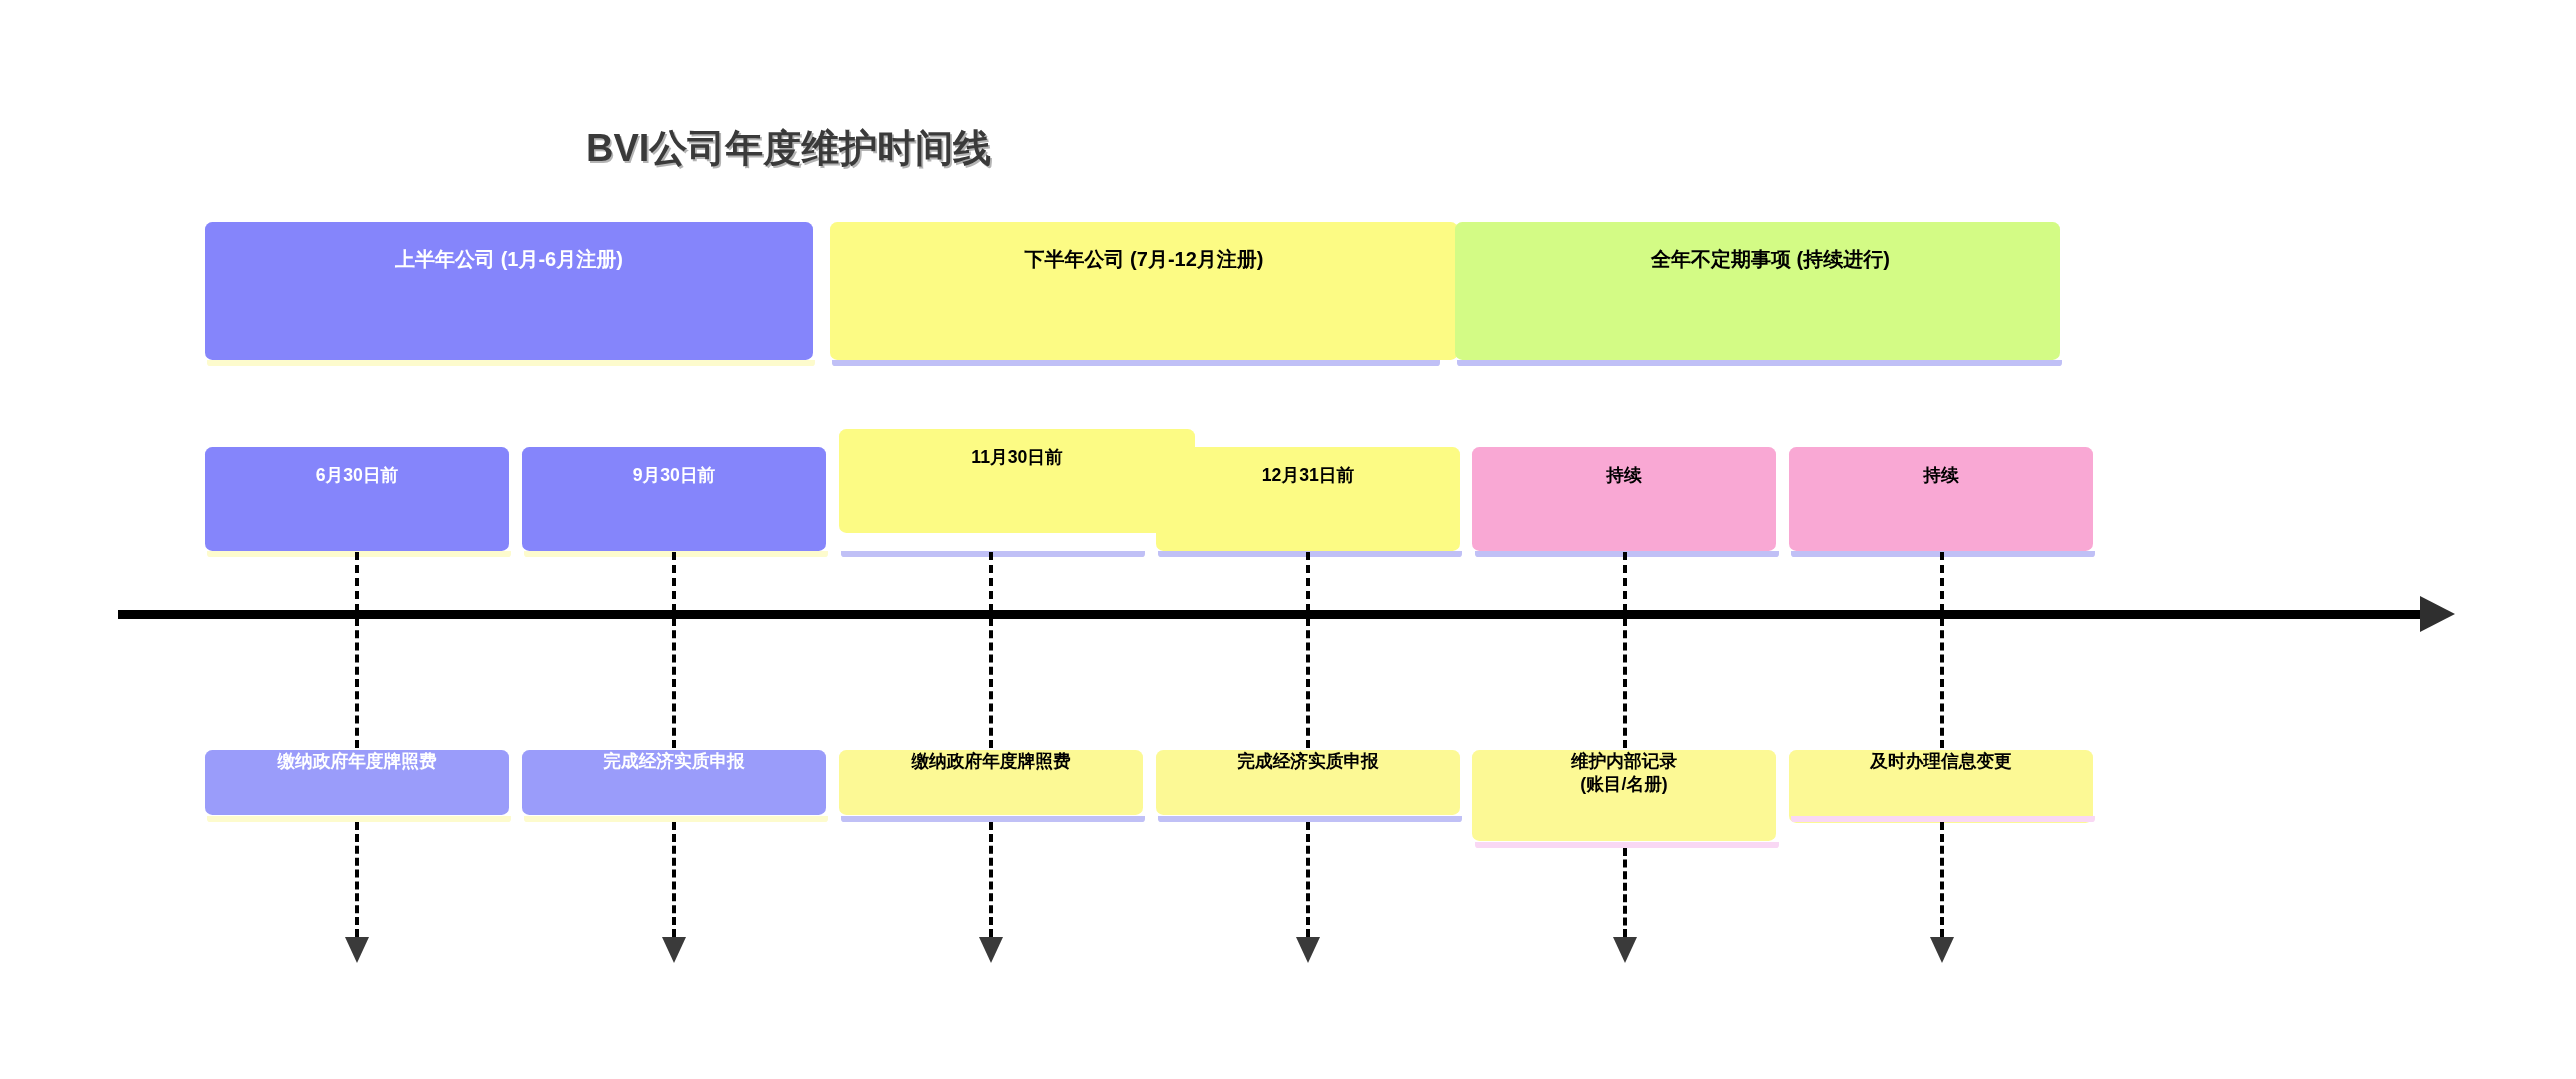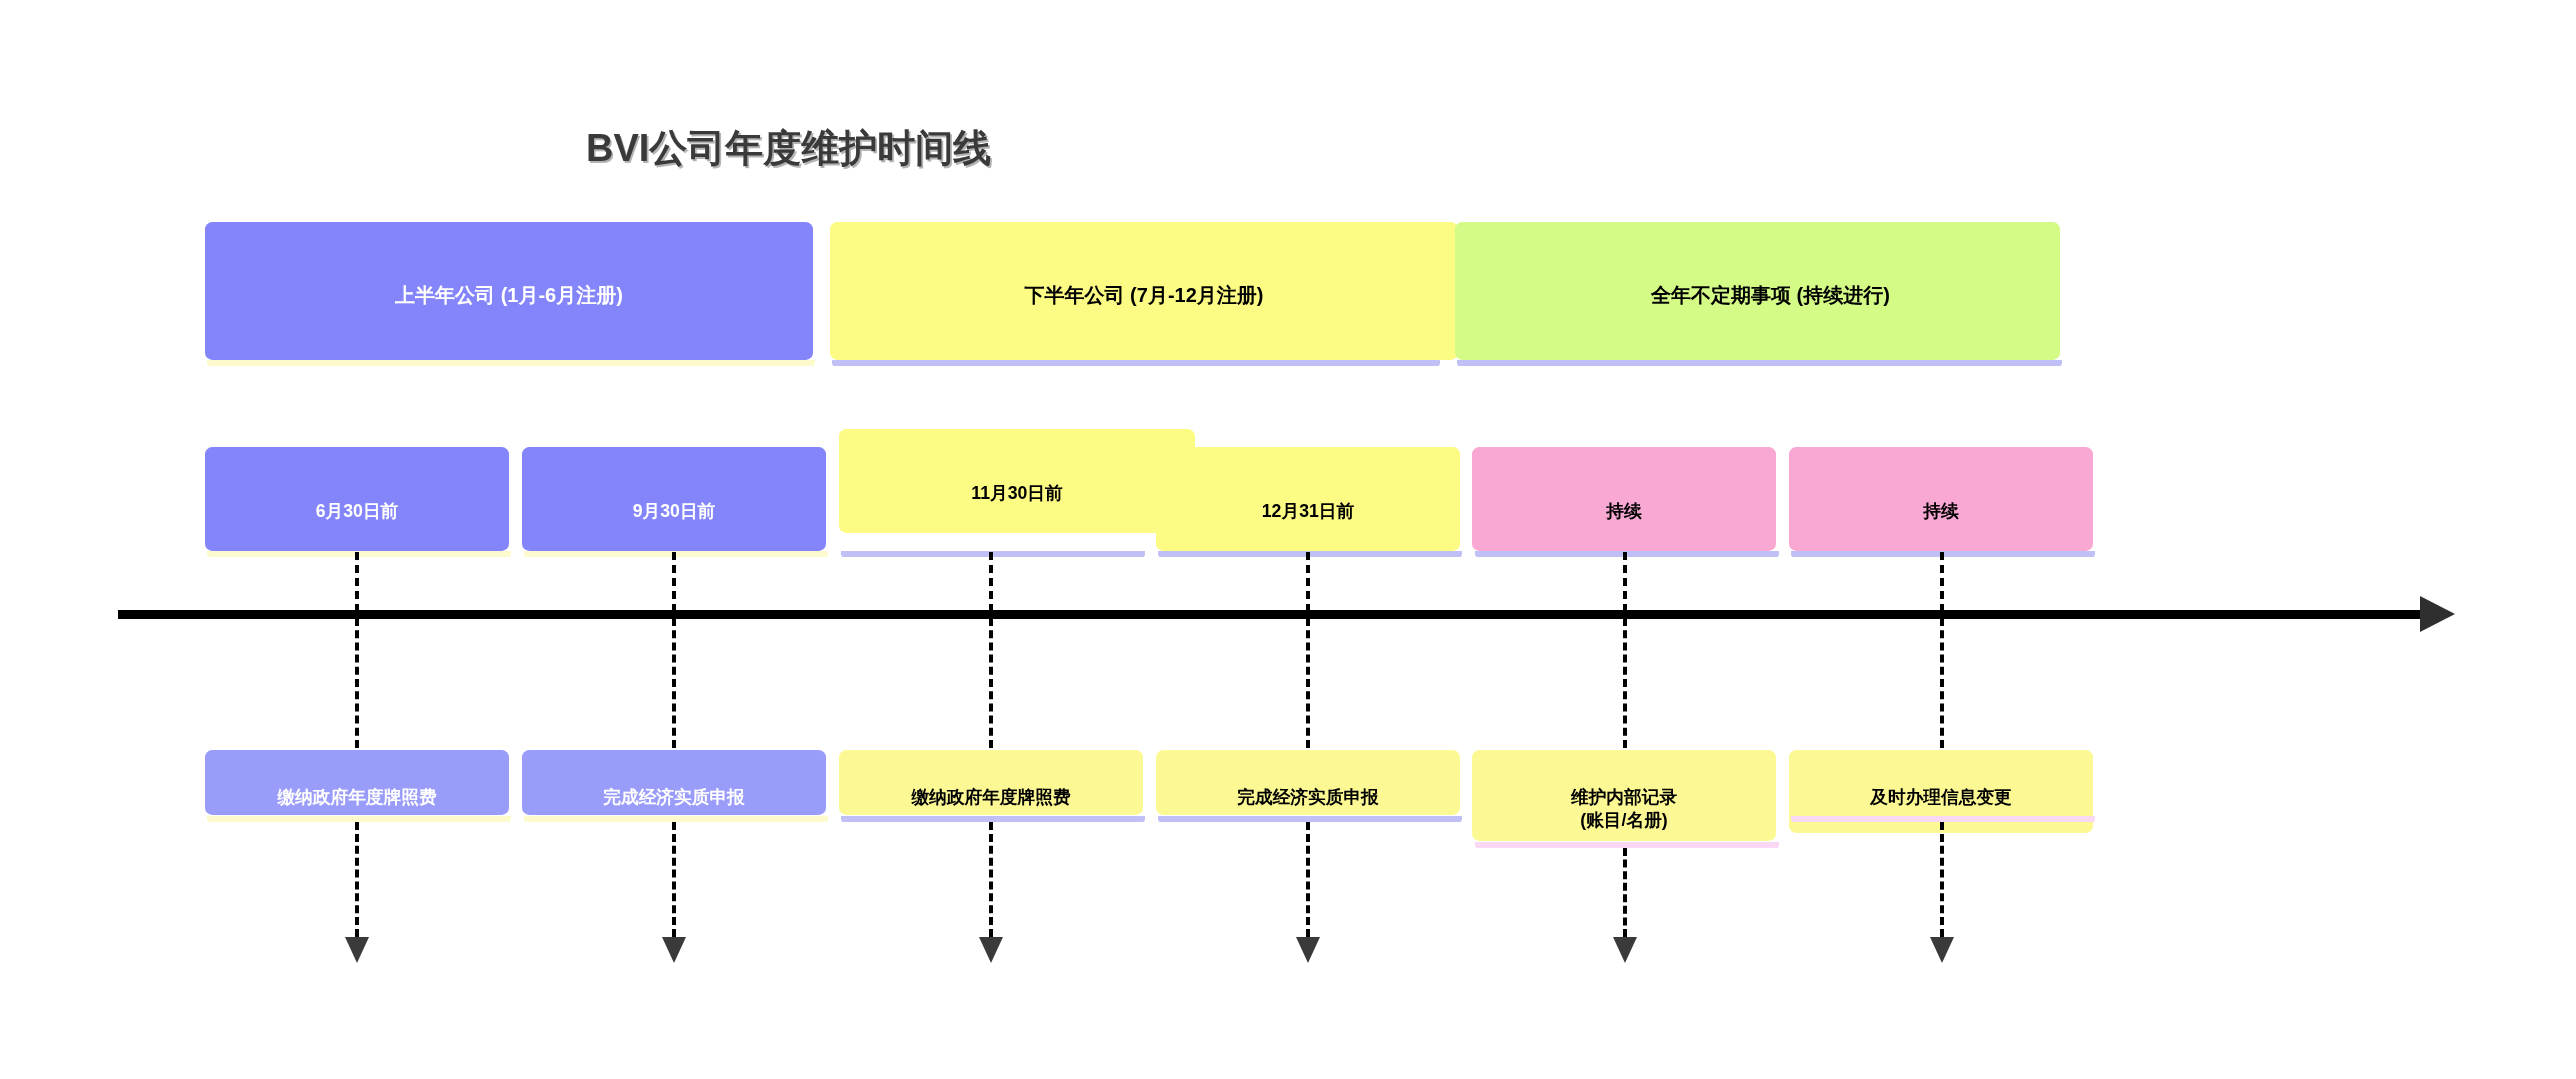--- a/index.html
+++ b/index.html
@@ -35,21 +35,20 @@
     box-sizing: border-box;
     display: flex;
     align-items: center;
     justify-content: center;
     text-align: center;
     line-height: 1.28;
   }
   .card .card-label {
     display: block;
     white-space: pre-line;
-    margin-top: 36px;
   }
 
   
   .header-card {
     height: 138px;
     font-size: 20px;
     font-weight: bold;
     align-items: flex-start;
     padding-top: 25px;
   }
@@ -209,21 +208,21 @@
   <span class="card-label">完成经济实质申报</span>
 </div>
 <div class="shadow-strip s-purple" style="left:1158px; top:816px; width:304px;"></div>
 
 <div class="card task-card c-yellow" style="left:1472px; top:750px; width:304px; height:91px;">
   <span class="card-label">维护内部记录
 (账目/名册)</span>
 </div>
 <div class="shadow-strip s-pink" style="left:1475px; top:842px; width:304px;"></div>
 
-<div class="card task-card c-yellow" style="left:1789px; top:750px; width:304px; height:83px;">
+<div class="card task-card c-yellow" style="left:1789px; top:750px; width:304px; height:73px;">
   <span class="card-label">及时办理信息变更</span>
 </div>
 <div class="shadow-strip s-pink" style="left:1791px; top:816px; width:304px;"></div>
 
 <div class="connector" style="left:355px; top:822px; height:115px;"></div>
 <div class="connector-arrow" style="left:345px; top:937px;"></div>
 
 <div class="connector" style="left:672px; top:822px; height:115px;"></div>
 <div class="connector-arrow" style="left:662px; top:937px;"></div>
 

